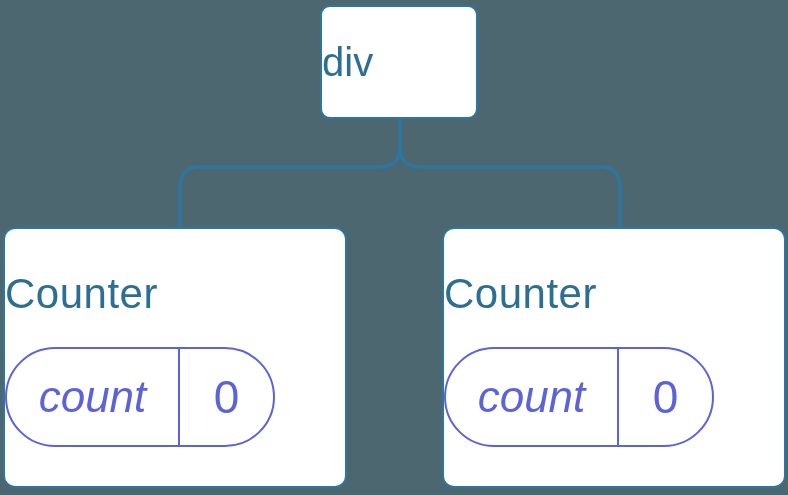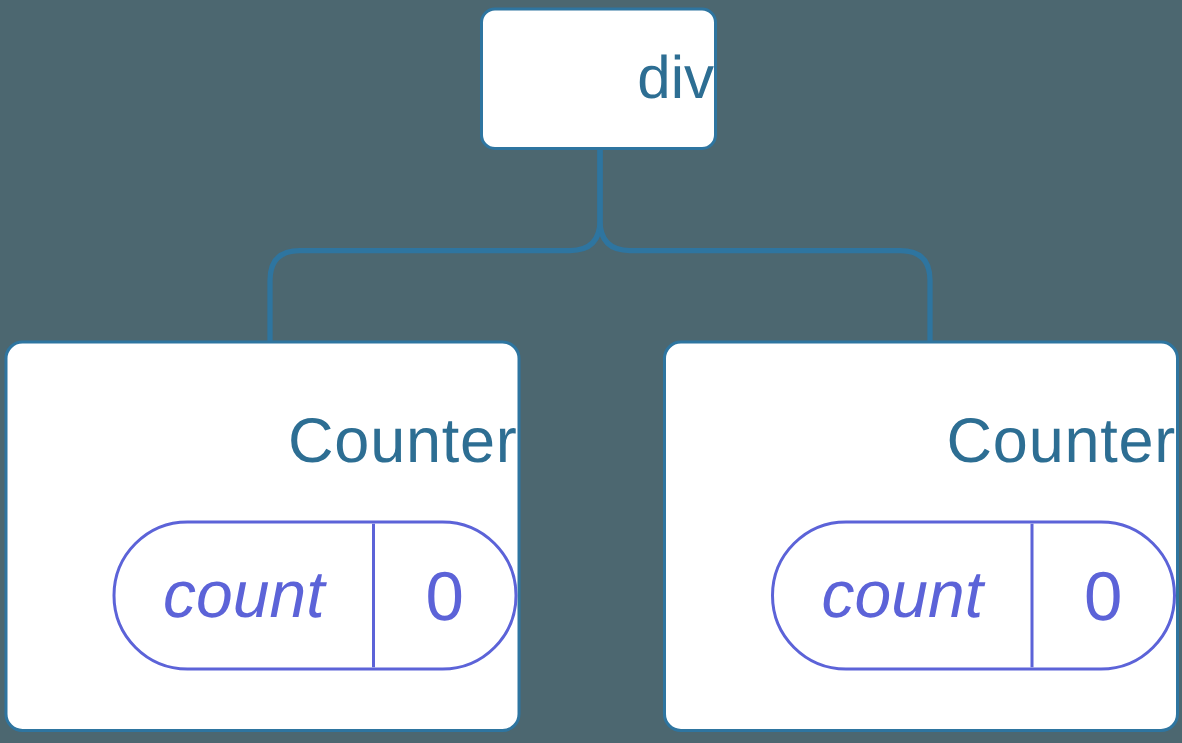--- a/index.html
+++ b/index.html
@@ -33,38 +33,38 @@
   }
 
   .node {
     position: absolute;
     background: var(--node-bg);
     border: 2.5px solid var(--line);
   }
 
   .root-node {
     left: 320px; top: 5px;
-    width: 158px; height: 95px;
+    width: 158px; height: 114px;
     border-width: 2px;
     border-radius: 10px;
     display: flex;
     align-items: center;
-    justify-content: flex-end;
+    justify-content: flex-start;
     font-size: 40px;
     font-weight: 500;
     color: var(--node-text);
   }
 
   .counter-node {
     top: 227px;
     width: 344px; height: 261px;
     border-radius: 12px;
     display: flex;
     flex-direction: column;
-    align-items: flex-end;
+    align-items: flex-start;
     justify-content: center;
     gap: 32px;
     padding-top: 4px;
   }
   .counter-node.pos-left  { left: 3px; }
   .counter-node.pos-right { left: 442px; }
 
   .counter-title {
     font-size: 42px;
     line-height: 1;

